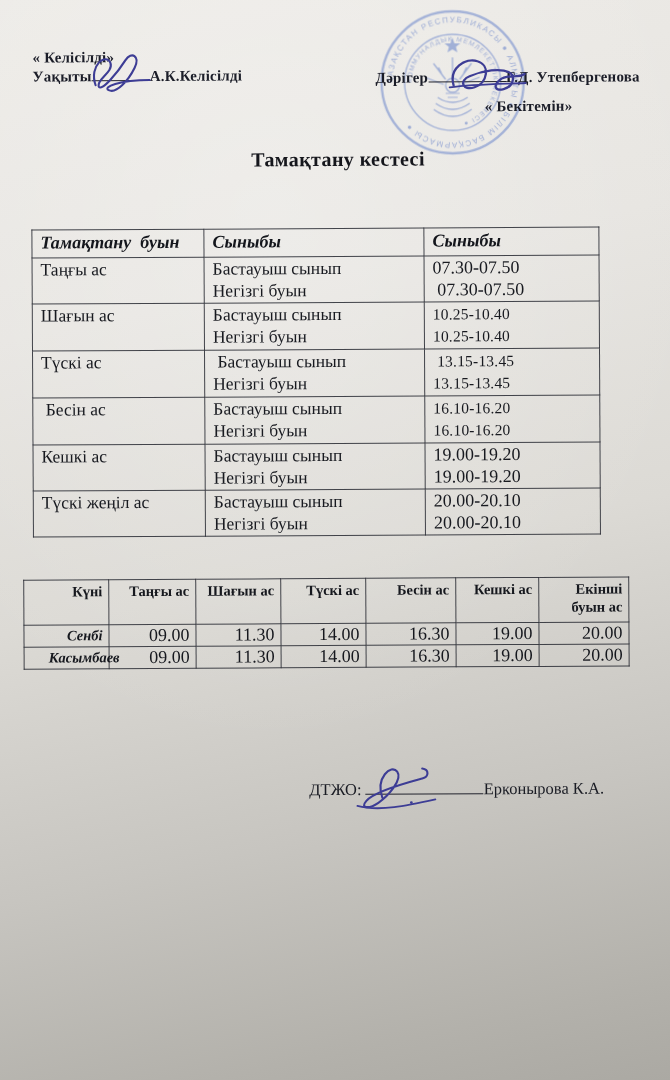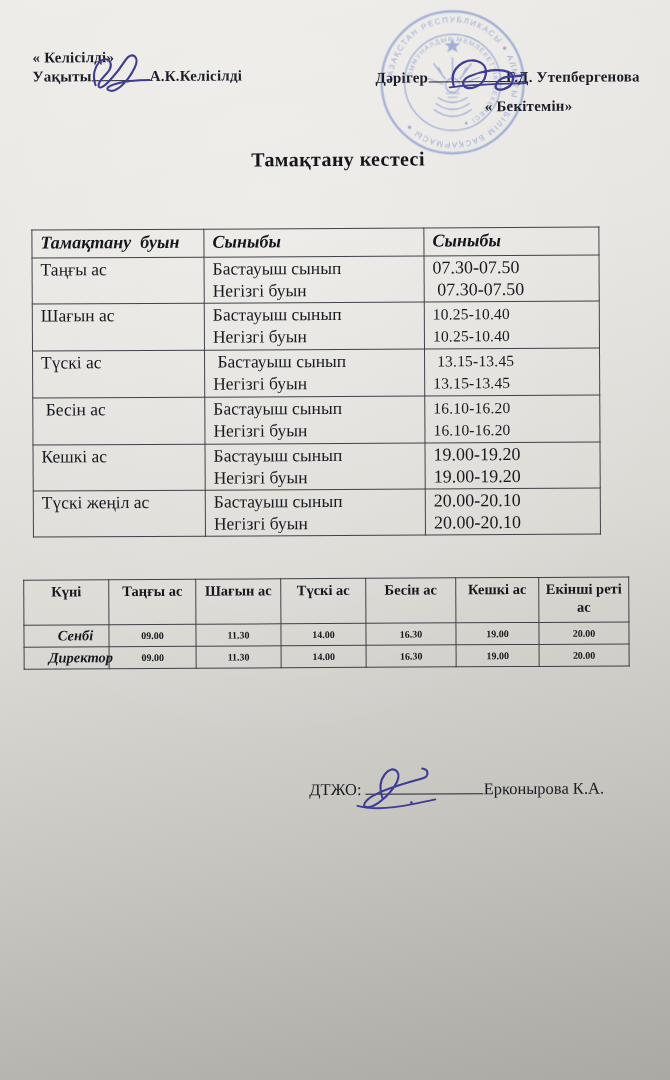--- a/index.html
+++ b/index.html
@@ -51,24 +51,24 @@
   #meal-table td{font-size:17.5px;line-height:21.5px;height:42px;color:#181a20;}
   #meal-table col.c1{width:172px;} #meal-table col.c2{width:220px;} #meal-table col.c3{width:175px;}
   #meal-table .time{font-size:18px;}
   #meal-table tbody tr:nth-child(2) .time,
   #meal-table tbody tr:nth-child(3) .time,
   #meal-table tbody tr:nth-child(4) .time{font-size:15.5px;line-height:22px;letter-spacing:.2px;}
 
   #weekend-table{position:absolute;left:23px;top:578px;width:605px;table-layout:fixed;}
   #weekend-table th,#weekend-table td{
     border:1.5px solid rgba(42,44,52,.88);
-    padding:2px 6px;vertical-align:top;text-align:center;color:#16181e;
+    padding:2px 6px;vertical-align:top;text-align:right;color:#16181e;
   }
   #weekend-table th{font-weight:bold;font-size:14.5px;line-height:18px;height:40px;}
-  #weekend-table td{font-size:10px;line-height:17px;height:17px;font-weight:bold;}
+  #weekend-table td{font-size:18px;line-height:17px;height:17px;}
   #weekend-table td.day{font-weight:bold;font-style:italic;font-size:14.5px;padding-left:24px;}
   #weekend-table col:nth-child(1){width:85px;}
   #weekend-table col:nth-child(2){width:87px;}
   #weekend-table col:nth-child(3){width:85px;}
   #weekend-table col:nth-child(4){width:85px;}
   #weekend-table col:nth-child(5){width:90px;}
   #weekend-table col:nth-child(6){width:83px;}
   #weekend-table col:nth-child(7){width:90px;}
 
   
@@ -182,35 +182,35 @@
           <col>
         </colgroup>
       <thead>
           <tr>
             <th>Күні</th>
             <th>Таңғы ас</th>
             <th>Шағын ас</th>
             <th>Түскі ас</th>
             <th>Бесін ас</th>
             <th>Кешкі ас</th>
-            <th>Екінші реті ас</th>
+            <th>Екінші буын ас</th>
           </tr>
         </thead>
       <tbody>
           <tr>
             <td class="day">Сенбі</td>
             <td>09.00</td>
             <td>11.30</td>
             <td>14.00</td>
             <td>16.30</td>
             <td>19.00</td>
             <td>20.00</td>
           </tr>
           <tr>
-            <td class="day">Директор</td>
+            <td class="day">Касымбаев</td>
             <td>09.00</td>
             <td>11.30</td>
             <td>14.00</td>
             <td>16.30</td>
             <td>19.00</td>
             <td>20.00</td>
           </tr>
         </tbody>
     </table>
 

